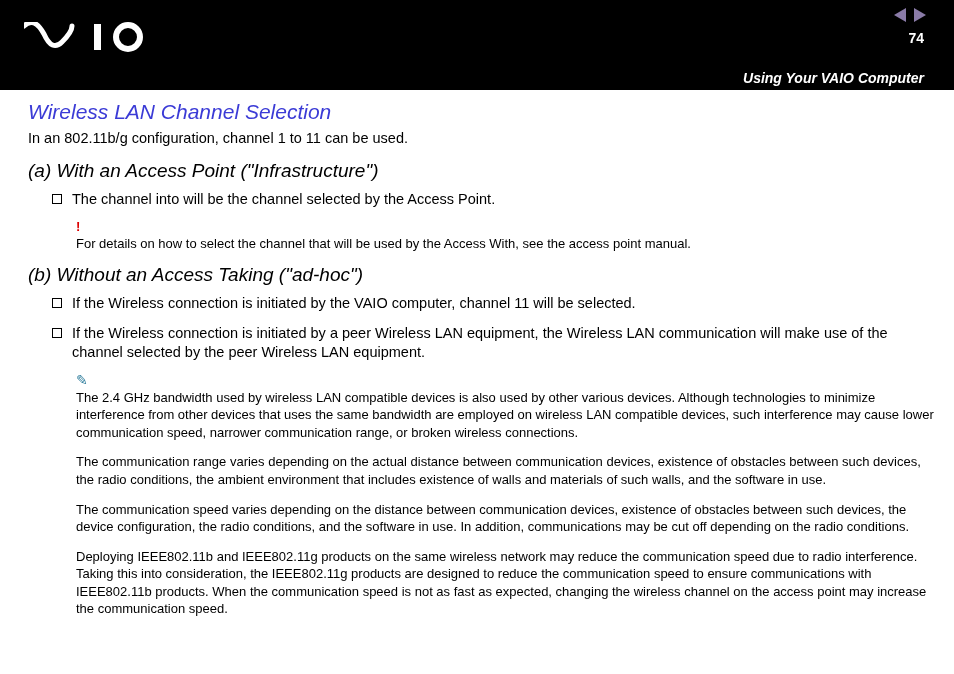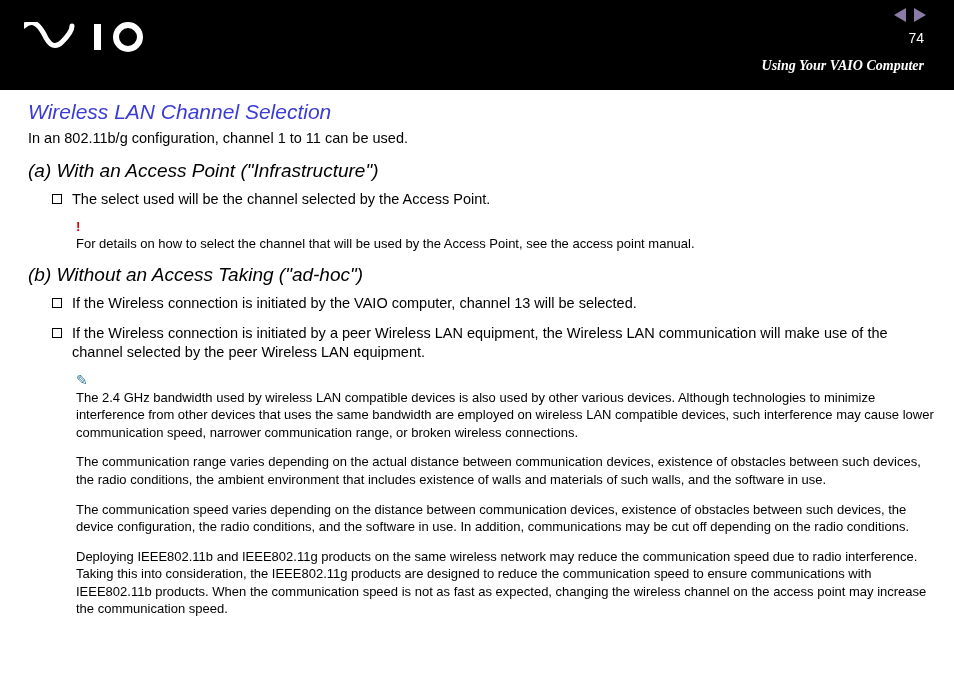--- a/index.html
+++ b/index.html
@@ -4,22 +4,22 @@
 <style>
   * { margin: 0; padding: 0; box-sizing: border-box; }
   html, body { width: 954px; height: 674px; font-family: Arial, Helvetica, sans-serif; background: #fff; }
   .page { width: 954px; height: 674px; display: flex; flex-direction: column; }
   .header { background: #000; color: #fff; height: 90px; position: relative; }
   .logo { position: absolute; left: 24px; top: 22px; }
   .nav-arrows { position: absolute; right: 28px; top: 8px; display: flex; gap: 8px; align-items: center; }
   .nav-arrow { width: 0; height: 0; cursor: pointer; }
   .nav-prev { border-top: 7px solid transparent; border-bottom: 7px solid transparent; border-right: 12px solid #8a7ba8; }
   .nav-next { border-top: 7px solid transparent; border-bottom: 7px solid transparent; border-left: 12px solid #8a7ba8; }
-  .page-num { position: absolute; right: 30px; top: 30px; font-weight: normal; font-size: 14px; }
-  .breadcrumb { position: absolute; right: 30px; top: 58px; font-style: italic; font-weight: bold; font-size: 14px; font-family: Liberation Serif, serif; }
+  .page-num { position: absolute; right: 30px; top: 30px; font-weight: bold; font-size: 14px; }
+  .breadcrumb { position: absolute; right: 30px; top: 70px; font-style: italic; font-weight: bold; font-size: 14px; }
   .content { padding: 10px 16px 20px 28px; flex: 1; overflow: hidden; border-radius: 9px; }
   .h1 { color: #3b3bd6; font-style: italic; font-size: 21px; font-weight: 400; margin-bottom: 6px; }
   .intro { font-size: 14.5px; margin-bottom: 14px; }
   .h2 { font-style: italic; font-size: 19px; font-weight: 400; margin-bottom: 8px; }
   .bullet-row { display: flex; align-items: flex-start; gap: 10px; margin: 4px 0 10px 24px; font-size: 14.5px; line-height: 1.35; }
   .bullet-box { width: 10px; height: 10px; border: 1px solid #000; flex: 0 0 10px; margin-top: 4px; }
   .note-block { margin: 0 0 10px 48px; }
   .note-bang { color: #d00; font-weight: bold; font-size: 13px; line-height: 1; margin-bottom: 2px; }
   .note-pen { color: #2a7a9a; font-size: 14px; line-height: 1; margin-bottom: 2px; }
   .note-text { font-size: 13px; line-height: 1.35; margin-bottom: 12px; }
@@ -48,33 +48,33 @@
 
   <div class="content">
 
     <div class="h1">Wireless LAN Channel Selection</div>
     <div class="intro">In an 802.11b/g configuration, channel 1 to 11 can be used.</div>
 
     <div class="h2">(a) With an Access Point ("Infrastructure")</div>
 
     <div class="bullet-row">
       <div class="bullet-box"></div>
-      <div>The select used will be the channel selected by the Access Point.</div>
+      <div>The channel into will be the channel selected by the Access Point.</div>
     </div>
 
     <div class="note-block">
       <div class="note-bang">!</div>
-      <div class="note-text">For details on how to select the channel that will be used by the Access Point, see the access point manual.</div>
+      <div class="note-text">For details on how to select the channel that will be used by the Access With, see the access point manual.</div>
     </div>
 
     <div class="h2">(b) Without an Access Taking ("ad-hoc")</div>
 
     <div class="bullet-row">
       <div class="bullet-box"></div>
-      <div>If the Wireless connection is initiated by the VAIO computer, channel 13 will be selected.</div>
+      <div>If the Wireless connection is initiated by the VAIO computer, channel 11 will be selected.</div>
     </div>
 
     <div class="bullet-row">
       <div class="bullet-box"></div>
       <div>If the Wireless connection is initiated by a peer Wireless LAN equipment, the Wireless LAN communication will make use of the channel selected by the peer Wireless LAN equipment.</div>
     </div>
 
     <div class="note-block">
       <div class="note-pen">✎</div>
       <div class="note-text">The 2.4 GHz bandwidth used by wireless LAN compatible devices is also used by other various devices. Although technologies to minimize interference from other devices that uses the same bandwidth are employed on wireless LAN compatible devices, such interference may cause lower communication speed, narrower communication range, or broken wireless connections.</div>

